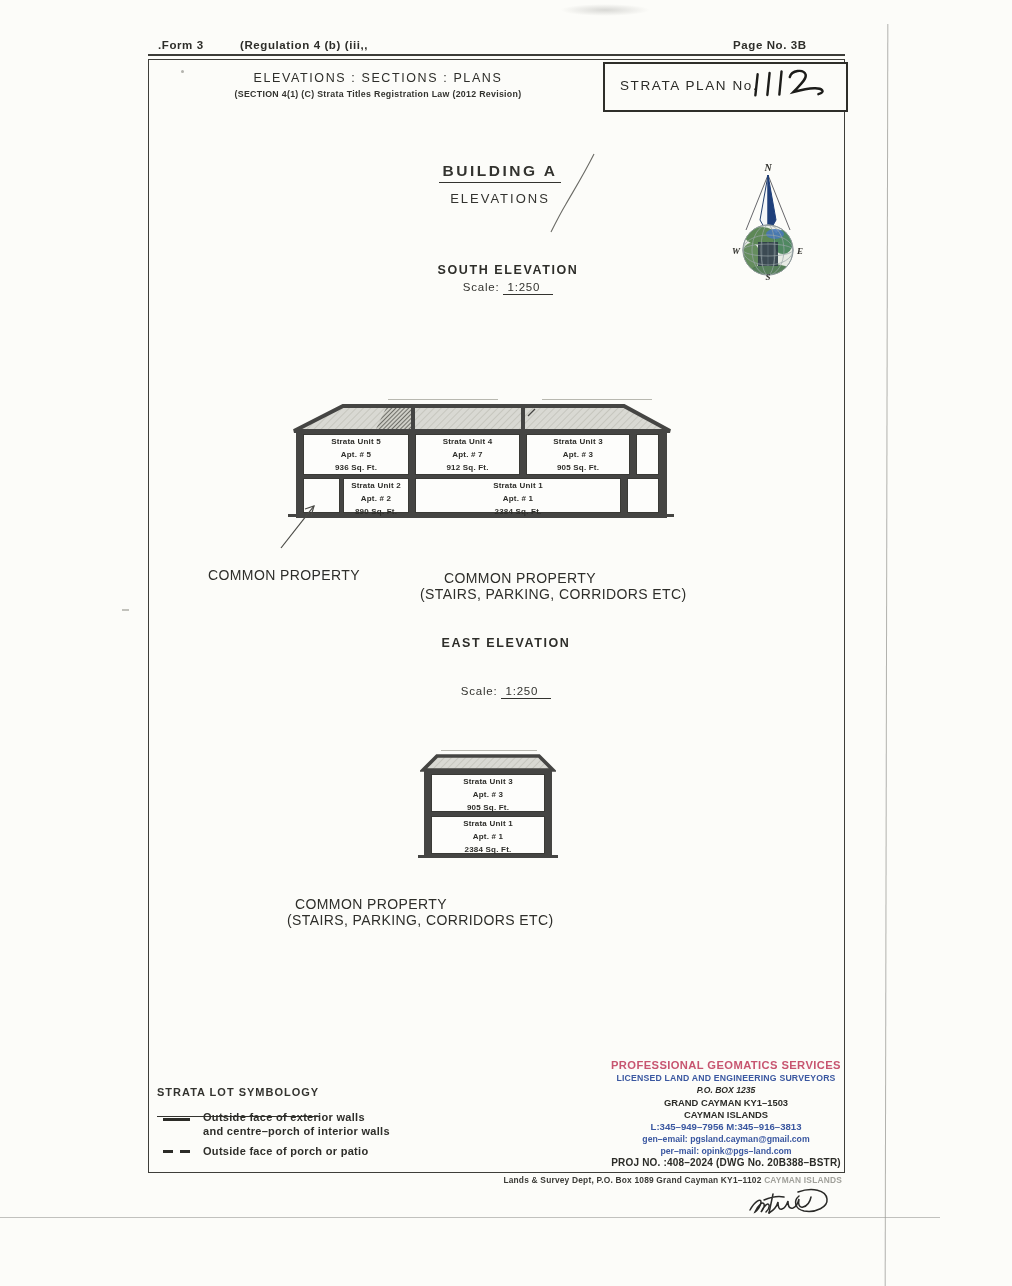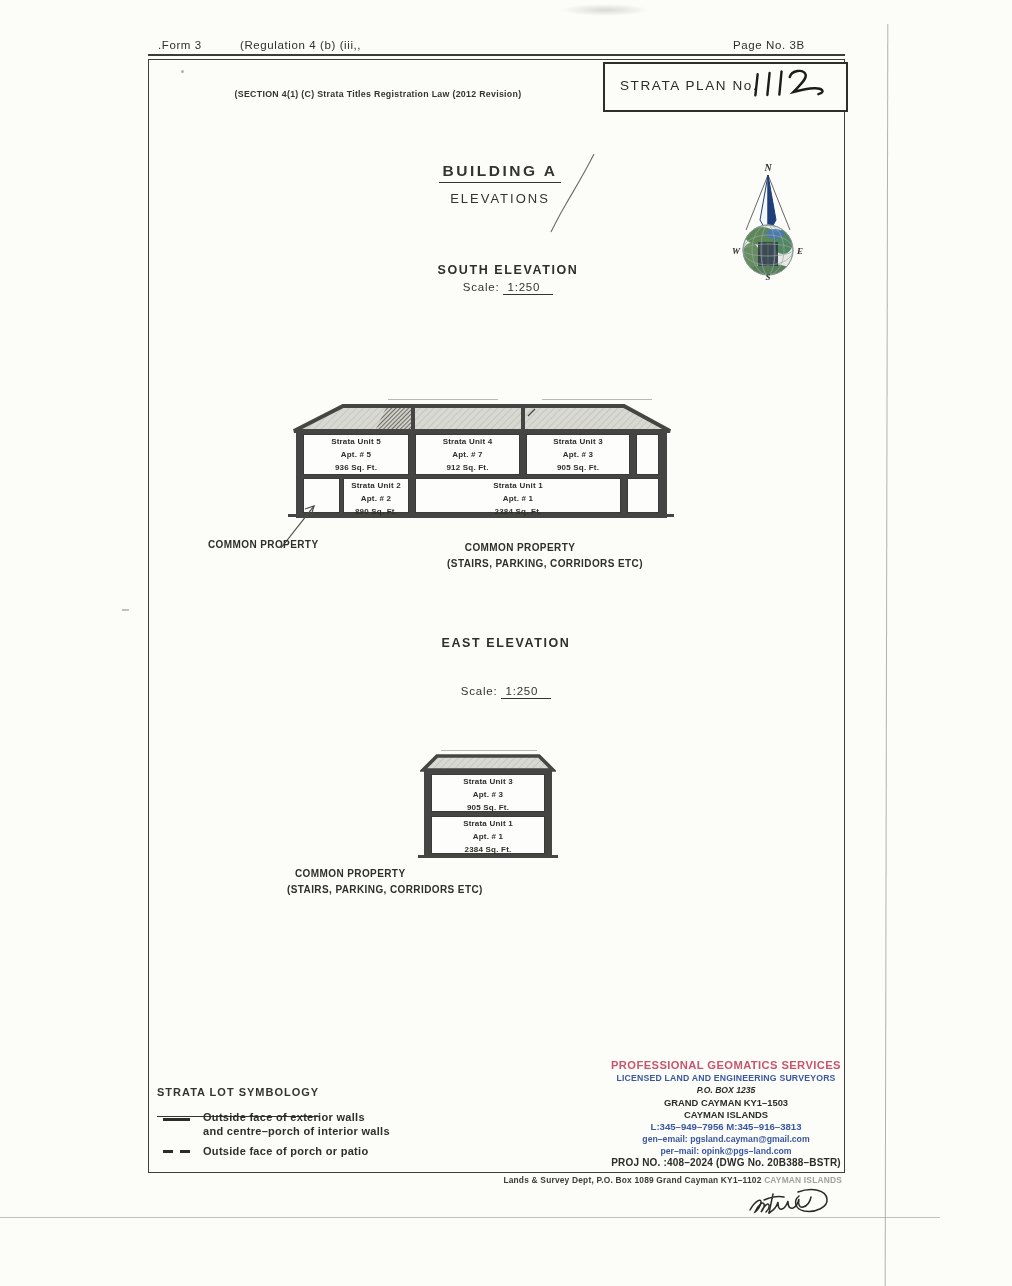--- a/index.html
+++ b/index.html
@@ -6,21 +6,21 @@
   .page{position:relative;width:1012px;height:1286px;background:#fcfcf9;overflow:hidden;
         font-family:"Liberation Sans",sans-serif;color:#33332f;}
   .abs{position:absolute;}
   
   .scan-vline{left:886px;top:24px;width:1px;height:1262px;background:#8a8a86;opacity:.65;transform:rotate(.12deg);}
   .scan-hline{left:0;top:1217px;width:940px;height:1px;background:#9a9a96;opacity:.6;}
   .speck1{left:181px;top:70px;width:3px;height:3px;background:#b3b3ad;border-radius:50%;}
   .speck2{left:122px;top:609px;width:7px;height:2px;background:#c2c2bc;}
   .smudge{left:560px;top:4px;width:90px;height:12px;background:radial-gradient(ellipse at center,rgba(150,150,146,.35),rgba(150,150,146,0) 70%);}
   
-  .hdr{top:39px;font-size:11.5px;font-weight:400;letter-spacing:.6px;color:#2e2e2a;}
+  .hdr{top:39px;font-size:11.5px;font-weight:700;letter-spacing:.6px;color:#2e2e2a;}
   .hdr-form{left:158px;}
   .hdr-reg{left:240px;}
   .hdr-page{left:733px;}
   .top-rule{left:148px;top:54px;width:697px;height:2px;background:#3c3c38;}
   .frame{left:148px;top:59px;width:695px;height:1112px;border:1.6px solid #3e3e3a;}
   
   .strata-box{left:603px;top:62px;width:241px;height:46px;border:2px solid #2e2e2a;background:#fcfcf9;}
   .strata-label{left:620px;top:78px;font-size:13.5px;letter-spacing:1.6px;font-weight:500;color:#2c2c28;}
   .strata-number-svg{left:748px;top:66px;}
   
@@ -49,21 +49,21 @@
   .unit .ul{margin-top:1px;line-height:12px;white-space:nowrap;}
   .blankbox{position:absolute;background:#fdfdfb;border:1.2px solid #3a3a36;box-sizing:border-box;}
   .baseline{background:#454543;height:3px;}
   .south-base{left:288px;top:514px;width:386px;}
   .east-base{left:418px;top:855px;width:140px;}
   .faint{background:#b8b8b0;height:1px;}
   .faint-s1{left:388px;top:399px;width:110px;}
   .faint-s2{left:542px;top:399px;width:110px;}
   .faint-e1{left:441px;top:750px;width:96px;}
   
-  .cp{font-size:10px;font-weight:700;letter-spacing:.4px;color:#2e2e2a;white-space:nowrap;}
+  .cp{font-size:14px;font-weight:400;letter-spacing:.4px;color:#2e2e2a;white-space:nowrap;margin-top:28px;}
   .cp-south-ptr{left:208px;top:539px;}
   .cp-south-1{left:420px;top:542px;width:200px;text-align:center;}
   .cp-south-2{left:420px;top:558px;width:250px;text-align:center;}
   .cp-east-1{left:295px;top:868px;}
   .cp-east-2{left:287px;top:884px;}
   
   .legend-title{left:157px;top:1086px;font-size:11px;font-weight:600;letter-spacing:1px;}
   .legend-title span{border-bottom:1.4px solid #33332f;padding-bottom:18px;}
   .lg-line1{left:163px;top:1118px;width:27px;height:3px;background:#2b2b27;}
   .lg-line2{left:163px;top:1150px;width:27px;height:3px;
@@ -110,20 +110,21 @@
   <div class="abs strata-label">STRATA PLAN No.</div>
   <svg class="abs strata-number-svg" width="92" height="36" viewBox="0 0 92 36" aria-label="1112">
     <g stroke="#1c1c1a" stroke-width="2.4" fill="none" stroke-linecap="round" transform="rotate(-2 46 18)">
       <path d="M10,7 L7,28"></path>
       <path d="M22,6 L19,28"></path>
       <path d="M34,5 L31,28"></path>
       <path d="M42,11 C44,4 56,3 58,9 C59,14 51,20 45,26 C54,24 60,23 66,23 C74,23 78,27 70,29"></path>
     </g>
   </svg>
 
+  <div class="abs doc-title">ELEVATIONS : SECTIONS : PLANS</div>
   <div class="abs doc-subtitle">(SECTION 4(1) (C) Strata Titles Registration Law (2012 Revision)</div>
 
   <div class="abs bldg-title"><span>BUILDING A</span></div>
   <div class="abs bldg-sub">ELEVATIONS</div>
   <svg class="abs flourish" width="52" height="84" viewBox="0 0 52 84">
     <path d="M46,2 C36,22 26,38 18,52 C12,62 8,70 3,80" fill="none" stroke="#6b6b66" stroke-width="1.1"></path>
   </svg>
 
   <svg class="abs compass" width="74" height="124" viewBox="0 0 74 124">
     <text x="37" y="13" text-anchor="middle" font-family="Liberation Serif, serif" font-style="italic" font-weight="bold" font-size="10" fill="#2e2e2a">N</text>

